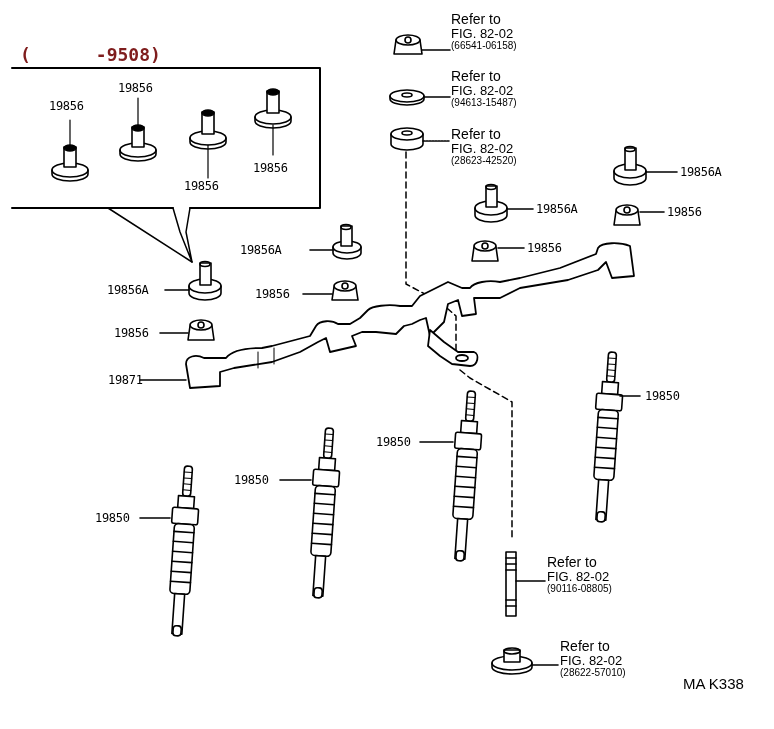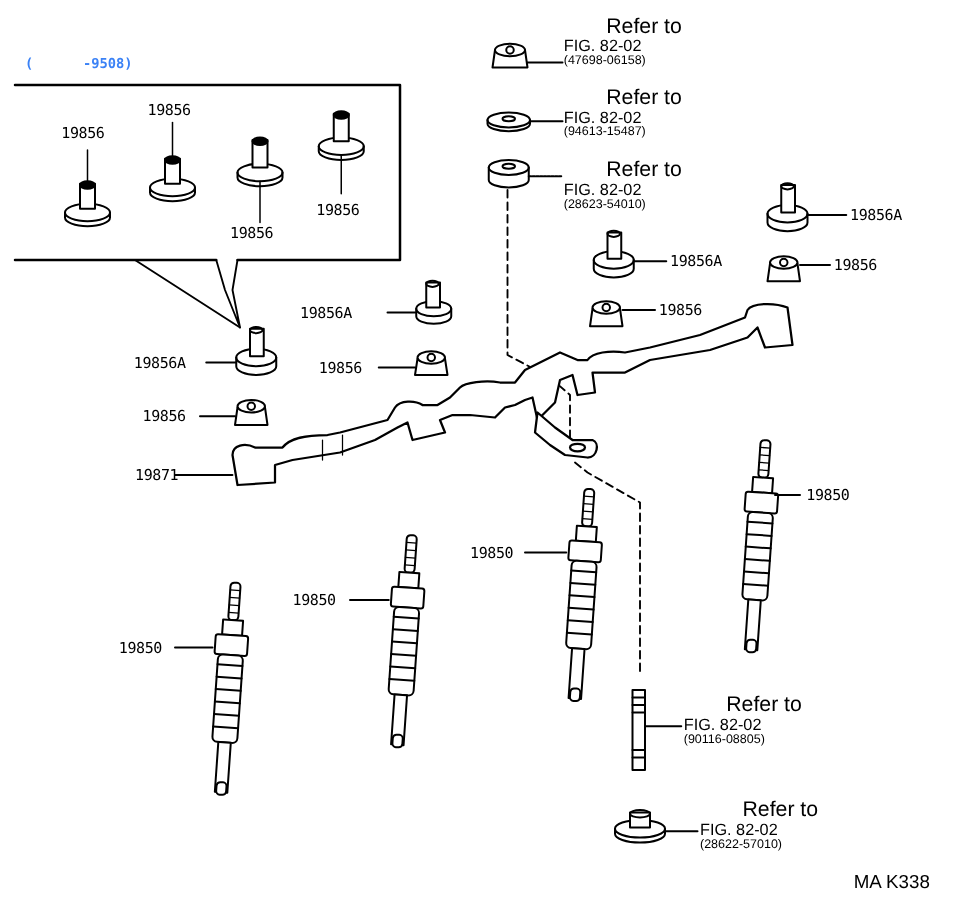--- a/index.html
+++ b/index.html
@@ -1,24 +1,24 @@
 <!DOCTYPE html>
 <html><head>
 <meta charset="utf-8">
 <style>
   html, body { margin: 0; padding: 0; background: #ffffff; }
   #stage { position: relative; width: 774px; height: 729px; background: #ffffff; overflow: hidden; }
   svg#art { position: absolute; left: 0; top: 0; width: 774px; height: 729px; }
   .lbl { position: absolute; font-family: "DejaVu Sans Mono", monospace; font-weight: normal; font-size: 12px; color: #000; white-space: nowrap; line-height: 1; letter-spacing: -0.3px; }
   .ref { position: absolute; font-family: "Liberation Sans", sans-serif; color: #000; white-space: nowrap; line-height: 1; }
-  .ref .r1 { font-size: 17px; display: block; margin-left: 34px; }
+  .ref .r1 { font-size: 14px; display: block; }
   .ref .r2 { font-size: 13px; display: block; margin-top: 1px; }
   .ref .r3 { font-size: 10px; display: block; margin-top: 1px; }
   .code { position: absolute; font-family: "Liberation Sans", sans-serif; font-size: 15px; color: #000; white-space: nowrap; }
-  .note { position: absolute; font-family: "DejaVu Sans Mono", monospace; font-weight: bold; font-size: 11px; color:#3b82f6; white-space: pre; }
+  .note { position: absolute; font-family: "DejaVu Sans Mono", monospace; font-weight: bold; font-size: 18px; color:#7f1d1d; white-space: pre; }
 </style>
 </head>
 <body>
 
 <div id="stage">
   <svg id="art" viewBox="0 0 774 729" fill="none" stroke="#000" stroke-width="1.6" stroke-linejoin="round" stroke-linecap="round">
 
     <g>
       <path d="M12,68 L320,68 L320,208 L190,208 M173,208 L12,208 Z" stroke-width="2"></path>
       <path d="M173,208 L180,232 L192,262 L186,232 L190,208" stroke-width="1.5"></path>
@@ -251,37 +251,37 @@
   <div class="lbl" style="left:667px;top:206px;">19856</div>
   <div class="lbl" style="left:527px;top:242px;">19856</div>
   <div class="lbl" style="left:95px;top:512px;">19850</div>
   <div class="lbl" style="left:234px;top:474px;">19850</div>
   <div class="lbl" style="left:376px;top:436px;">19850</div>
   <div class="lbl" style="left:645px;top:390px;">19850</div>
 
   <div class="ref" style="left:451px;top:12px;">
     <span class="r1">Refer to</span>
     <span class="r2">FIG. 82-02</span>
-    <span class="r3">(47698-06158)</span>
+    <span class="r3">(66541-06158)</span>
   </div>
   <div class="ref" style="left:451px;top:69px;">
     <span class="r1">Refer to</span>
     <span class="r2">FIG. 82-02</span>
     <span class="r3">(94613-15487)</span>
   </div>
   <div class="ref" style="left:451px;top:127px;">
     <span class="r1">Refer to</span>
     <span class="r2">FIG. 82-02</span>
-    <span class="r3">(28623-54010)</span>
+    <span class="r3">(28623-42520)</span>
   </div>
   <div class="ref" style="left:547px;top:555px;">
     <span class="r1">Refer to</span>
     <span class="r2">FIG. 82-02</span>
     <span class="r3">(90116-08805)</span>
   </div>
   <div class="ref" style="left:560px;top:639px;">
     <span class="r1">Refer to</span>
     <span class="r2">FIG. 82-02</span>
     <span class="r3">(28622-57010)</span>
   </div>
 
-  <div class="code" style="left:683px;top:697px;">MA K338</div>
+  <div class="code" style="left:683px;top:675px;">MA K338</div>
 </div>
 
 </body></html>

